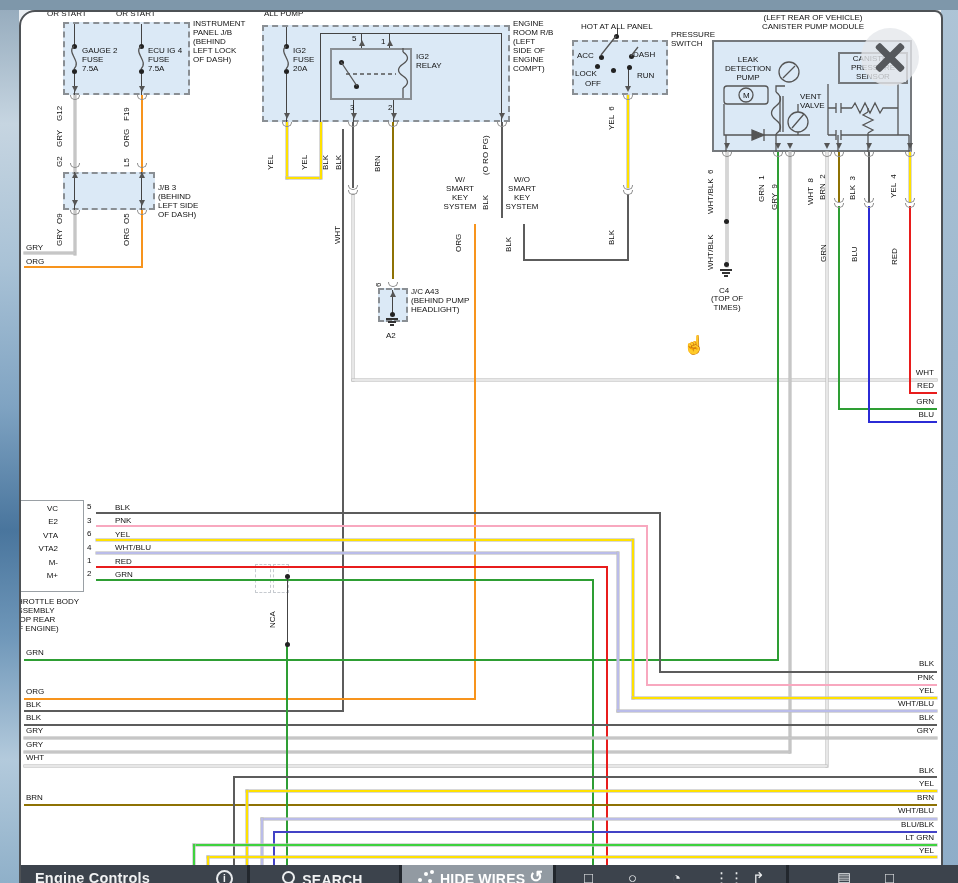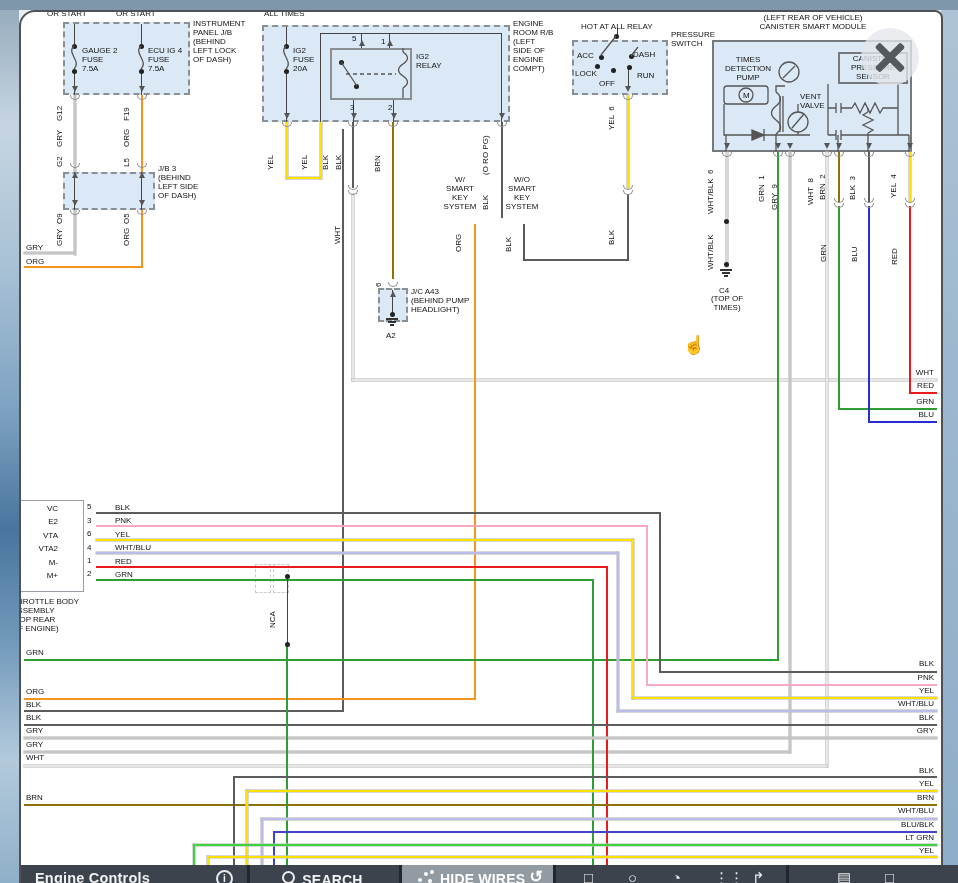--- a/index.html
+++ b/index.html
@@ -204,58 +204,58 @@
 
       <path d="M828,84 V135 M898,84 V135"></path>
       <path d="M828,108 H836 M836,103 V113 M841,103 V113 M841,108 H852"></path>
       <path d="M852,108 l3,-5 l5,10 l5,-10 l5,10 l5,-10 l5,10 l3,-5 h15"></path>
       <path d="M868,108 V112 M868,112 l-5,3 l10,5 l-10,5 l10,5 l-5,3 M868,133 V135"></path>
       <path d="M828,135 H836 M836,130 V140 M841,130 V140 M841,135 H898"></path>
       <path d="M838,135 V152 M868,135 V152 M898,135 H909 M909,135 V152"></path>
     </svg>
   <div class="lb" style="left: 47px; top: 9px;">OR START</div>
       <div class="lb" style="left: 116px; top: 9px;">OR START</div>
-      <div class="lb" style="left: 264px; top: 9px;">ALL TIMES</div>
+      <div class="lb" style="left: 264px; top: 9px;">ALL PUMP</div>
       <div class="lb" style="left: 193px; top: 19px;">INSTRUMENT
 PANEL J/B
 (BEHIND
 LEFT LOCK
 OF DASH)</div>
       <div class="lb" style="left: 82px; top: 46px;">GAUGE 2
 FUSE
 7.5A</div>
       <div class="lb" style="left: 148px; top: 46px;">ECU IG 4
 FUSE
 7.5A</div>
-      <div class="lb" style="left: 158px; top: 164px;">J/B 3
+      <div class="lb" style="left: 158px; top: 183px;">J/B 3
 (BEHIND
 LEFT SIDE
 OF DASH)</div>
       <div class="lb" style="left: 293px; top: 46px;">IG2
 FUSE
 20A</div>
       <div class="lb" style="left: 416px; top: 52px;">IG2
 RELAY</div>
       <div class="lb" style="left: 513px; top: 19px;">ENGINE
 ROOM R/B
 (LEFT
 SIDE OF
 ENGINE
 COMPT)</div>
-      <div class="lb" style="left: 581px; top: 22px;">HOT AT ALL RELAY</div>
+      <div class="lb" style="left: 581px; top: 22px;">HOT AT ALL PANEL</div>
       <div class="lb" style="left: 671px; top: 30px;">PRESSURE
 SWITCH</div>
       <div class="lb" style="left: 577px; top: 51px;">ACC</div>
       <div class="lb" style="left: 633px; top: 50px;">DASH</div>
       <div class="lb" style="left: 575px; top: 69px;">LOCK</div>
-      <div class="lb" style="left: 599px; top: 79px;">OFF</div>
+      <div class="lb" style="left: 585px; top: 79px;">OFF</div>
       <div class="lb" style="left: 637px; top: 71px;">RUN</div>
       <div class="lb ctr" style="left: 738px; top: 13px; width: 150px;">(LEFT REAR OF VEHICLE)
-CANISTER SMART MODULE</div>
-      <div class="lb ctr" style="left: 716px; top: 55px; width: 64px;">TIMES
+CANISTER PUMP MODULE</div>
+      <div class="lb ctr" style="left: 716px; top: 55px; width: 64px;">LEAK
 DETECTION
 PUMP</div>
       <div class="lb" style="left: 800px; top: 92px;">VENT
 VALVE</div>
       <div class="lb ctr" style="left: 841px; top: 54px; width: 64px;">CANISTER
 PRESSURE
 SENSOR</div>
       <div class="lb" style="left: 743px; top: 91px;">M</div>
       <div class="lb ctr" style="left: 432px; top: 175px; width: 56px;">W/
 SMART

